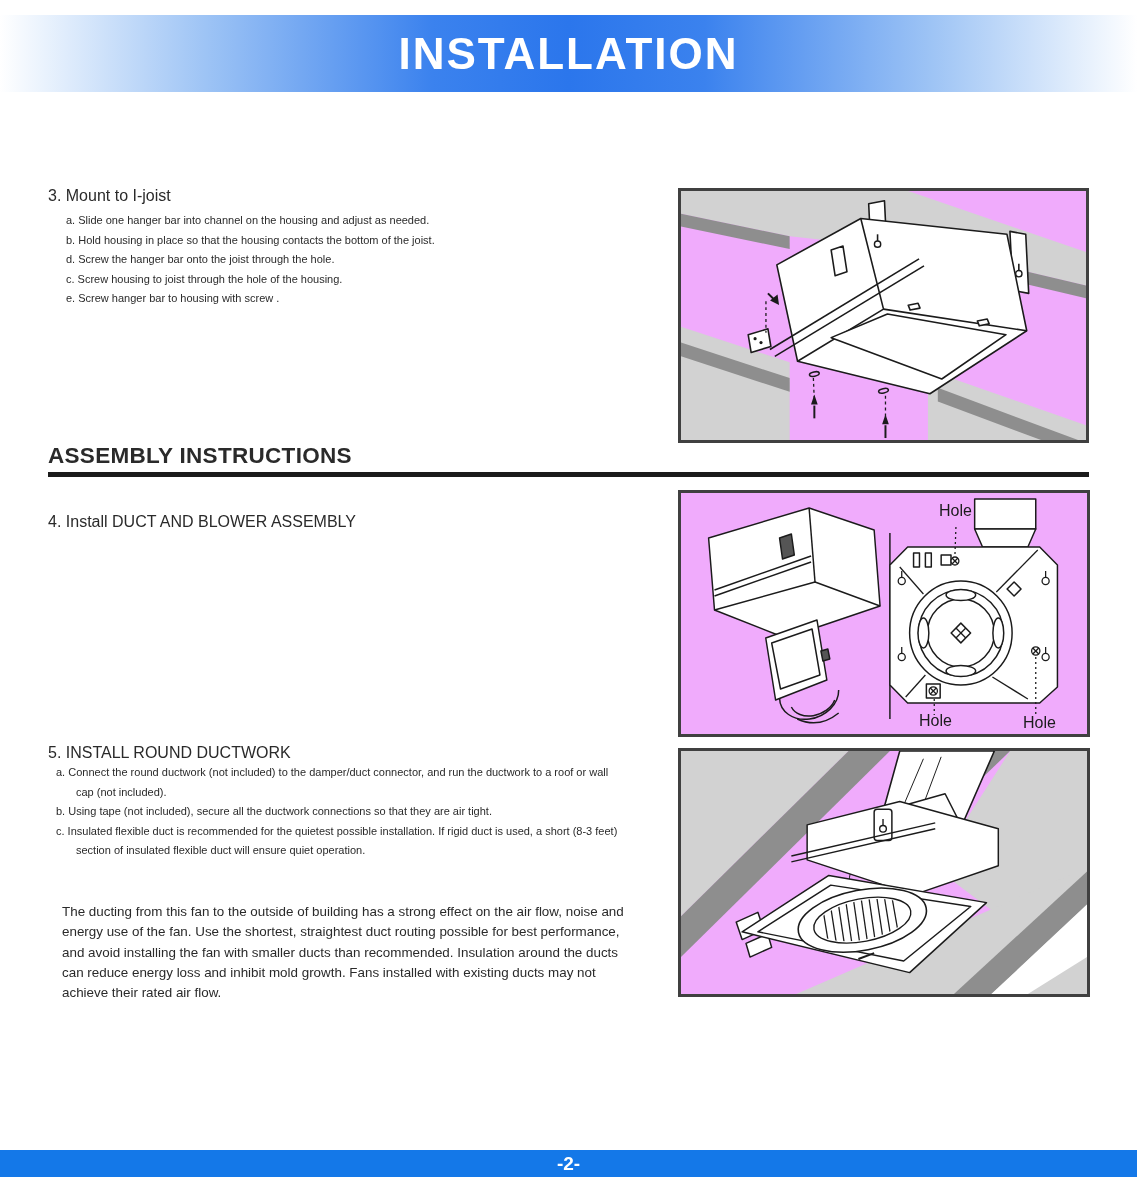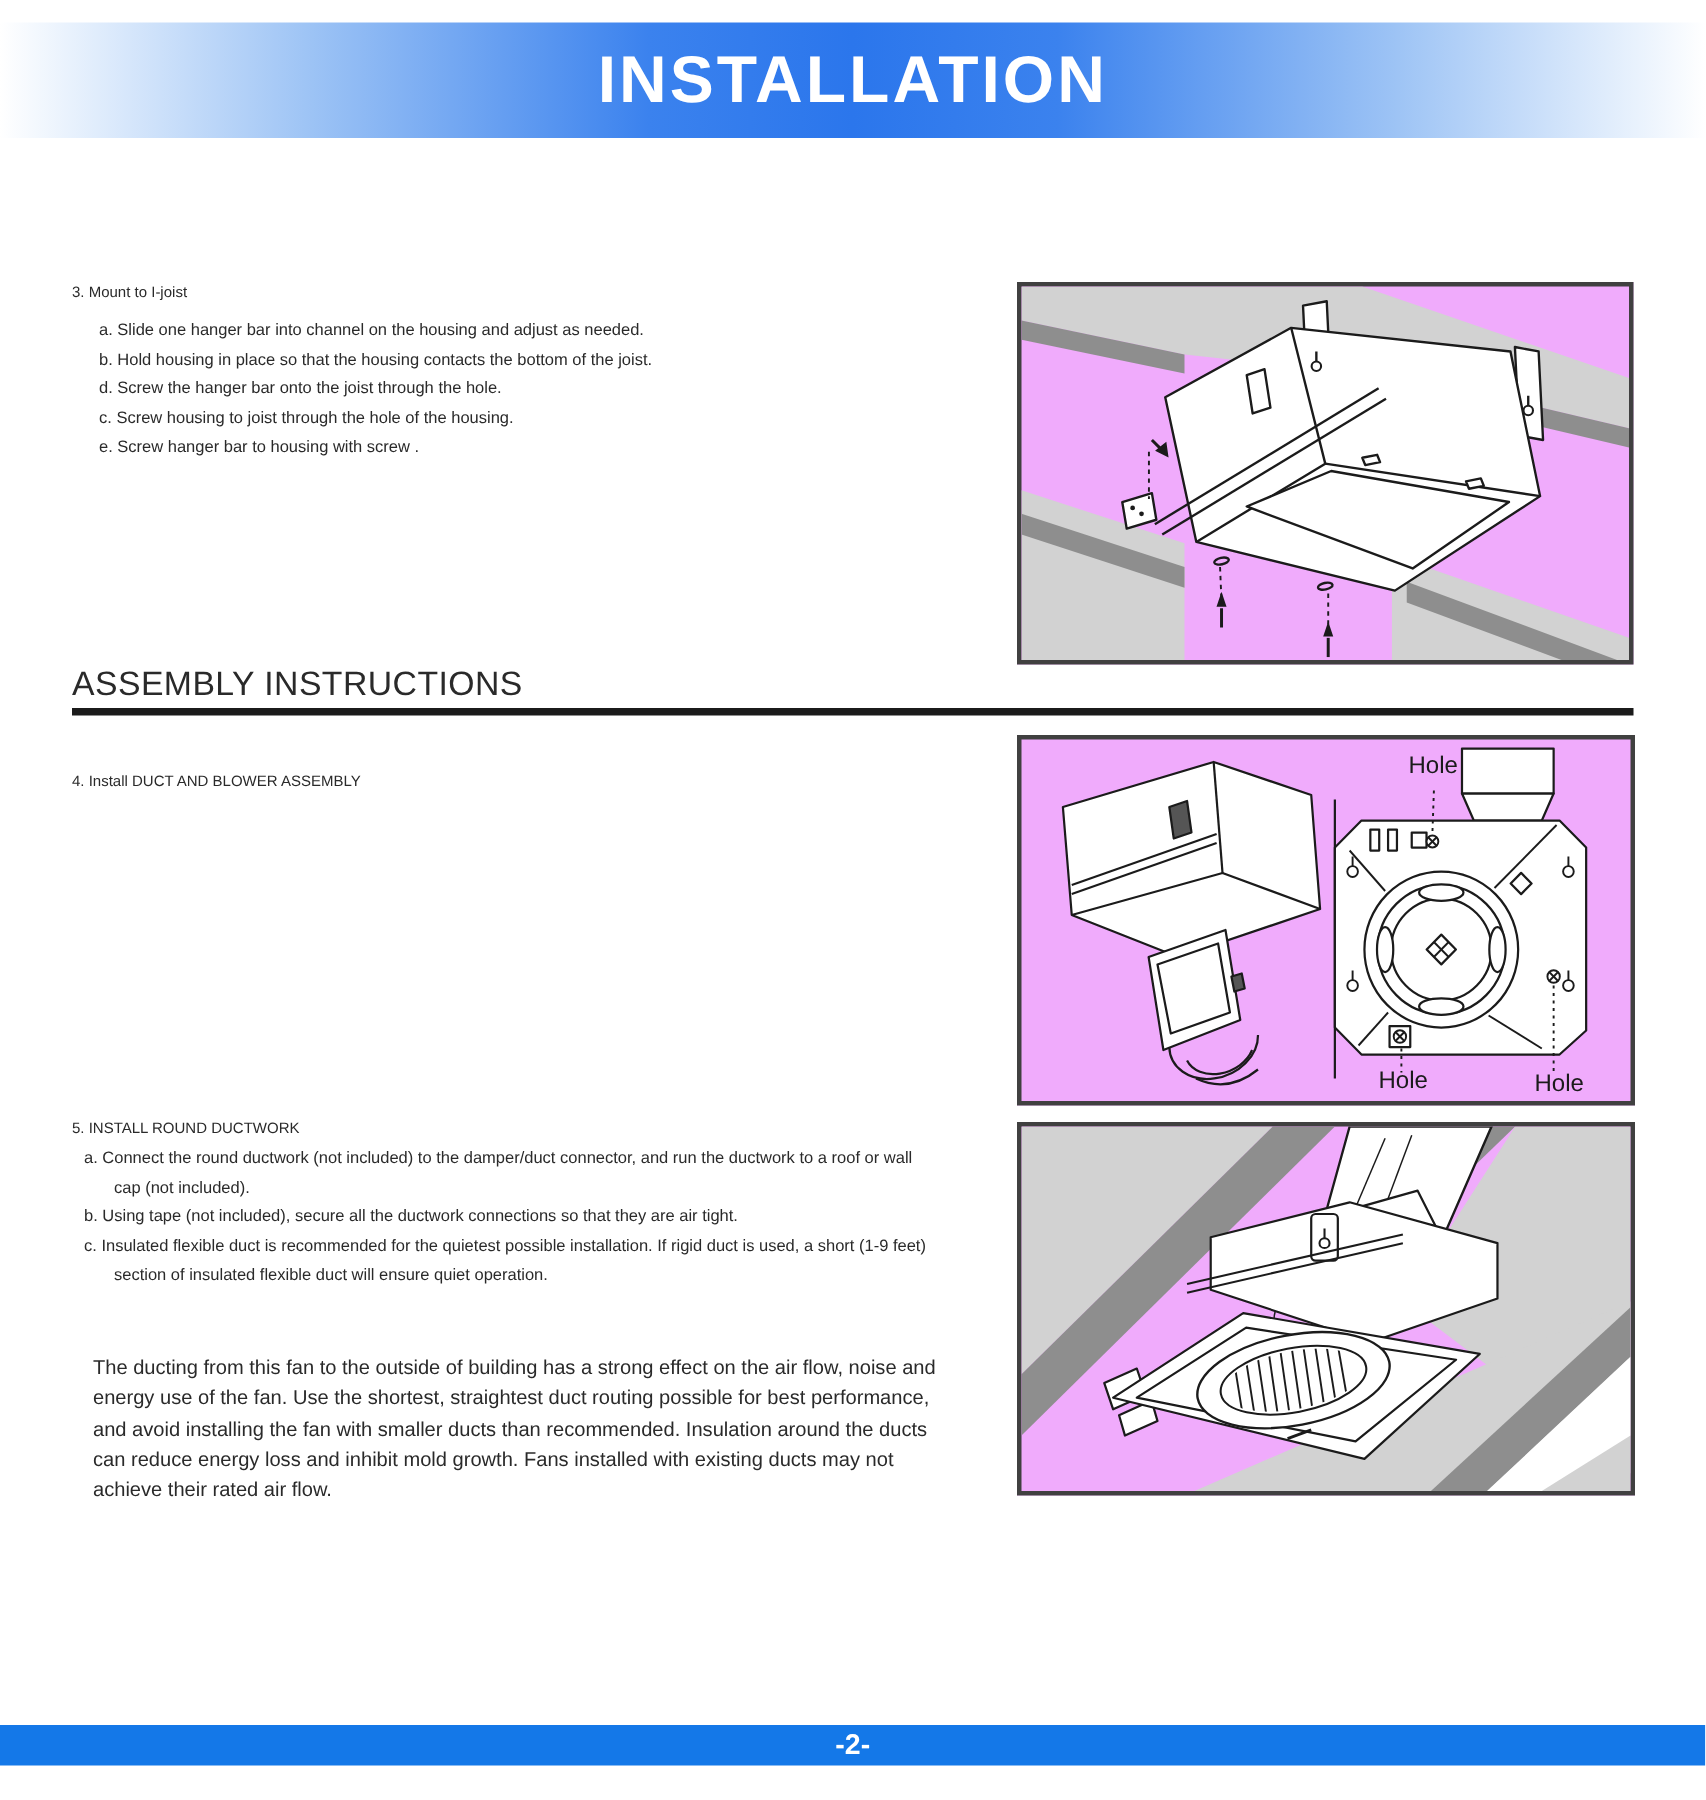--- a/index.html
+++ b/index.html
@@ -7,24 +7,24 @@
         font-family:"Liberation Sans","DejaVu Sans",sans-serif;color:#2a2a2a;}
   
   .header-band{position:absolute;left:0;top:15px;width:1137px;height:77px;
     background:linear-gradient(90deg,#ffffff 0%,#e9f2fd 4%,#9ec4f5 18%,#3b82ee 38%,#2b76ec 50%,#3b82ee 62%,#9ec4f5 82%,#e9f2fd 96%,#ffffff 100%);
     display:flex;align-items:center;justify-content:center;}
   .header-title{color:#fff;font-size:44px;font-weight:bold;letter-spacing:2px;}
   .footer-band{position:absolute;left:0;top:1150px;width:1137px;height:27px;background:#1478e8;
     display:flex;align-items:center;justify-content:center;}
   .footer-page{color:#fff;font-size:19px;font-weight:bold;}
   
-  .sec-heading{position:absolute;font-size:10px;line-height:20px;white-space:nowrap;}
+  .sec-heading{position:absolute;font-size:16px;line-height:20px;white-space:nowrap;}
   .steps{position:absolute;font-size:11px;line-height:19.6px;width:572px;}
   .step{padding-left:20px;text-indent:-20px;}
-  .assembly-heading{position:absolute;left:48px;top:443px;font-size:22.5px;font-weight:normal;letter-spacing:0.3px;}
+  .assembly-heading{position:absolute;left:48px;top:443px;font-size:22.5px;font-weight:bold;letter-spacing:0.3px;}
   .assembly-rule{position:absolute;left:48px;top:472px;width:1041px;height:5px;background:#1b1b1b;}
   .note{position:absolute;left:62px;top:902px;width:566px;font-size:13.4px;line-height:20.3px;}
   
   .fig{position:absolute;background:#f0abfc;border:3px solid #404040;}
   .fig svg{display:block;}
   #fig1{left:678px;top:188px;width:405px;height:249px;}
   #fig2{left:678px;top:490px;width:406px;height:241px;}
   #fig3{left:678px;top:748px;width:406px;height:243px;}
   .hole-label{position:absolute;font-size:16px;color:#1b1b1b;white-space:nowrap;}
 </style>
@@ -181,21 +181,21 @@
     </svg>
     <div class="hole-label" style="left:258px;top:9px;">Hole</div>
     <div class="hole-label" style="left:238px;top:219px;">Hole</div>
     <div class="hole-label" style="left:342px;top:221px;">Hole</div>
   </div>
 
   <div class="sec-heading" style="left:48px;top:743px;">5. INSTALL ROUND DUCTWORK</div>
   <div class="steps" style="left:56px;top:763px;">
     <div class="step">a. Connect the round ductwork (not included) to the damper/duct connector, and run the ductwork to a roof or wall cap (not included).</div>
     <div class="step">b. Using tape (not included), secure all the ductwork connections so that they are air tight.</div>
-    <div class="step">c. Insulated flexible duct is recommended for the quietest possible installation. If rigid duct is used, a short (1-9 feet) section of insulated flexible duct will ensure quiet operation.</div>
+    <div class="step">c. Insulated flexible duct is recommended for the quietest possible installation. If rigid duct is used, a short (8-3 feet) section of insulated flexible duct will ensure quiet operation.</div>
   </div>
   <div class="note">The ducting from this fan to the outside of building has a strong effect on the air flow, noise and energy use of the fan. Use the shortest, straightest duct routing possible for best performance, and avoid installing the fan with smaller ducts than recommended. Insulation around the ducts can reduce energy loss and inhibit mold growth. Fans installed with existing ducts may not achieve their rated air flow.</div>
 
   <div class="fig" id="fig3">
     <svg width="406" height="243" viewBox="0 0 412 250" preserveAspectRatio="none">
 
       <polygon points="0,0 170,0 0,170" fill="#d2d2d2"></polygon>
       <polygon points="170,0 212,0 0,212 0,170" fill="#8e8e8e"></polygon>
       <polygon points="300,0 334,0 246,86 216,72" fill="#8e8e8e"></polygon>
       <polygon points="334,0 412,0 412,238 258,120" fill="#d2d2d2"></polygon>

